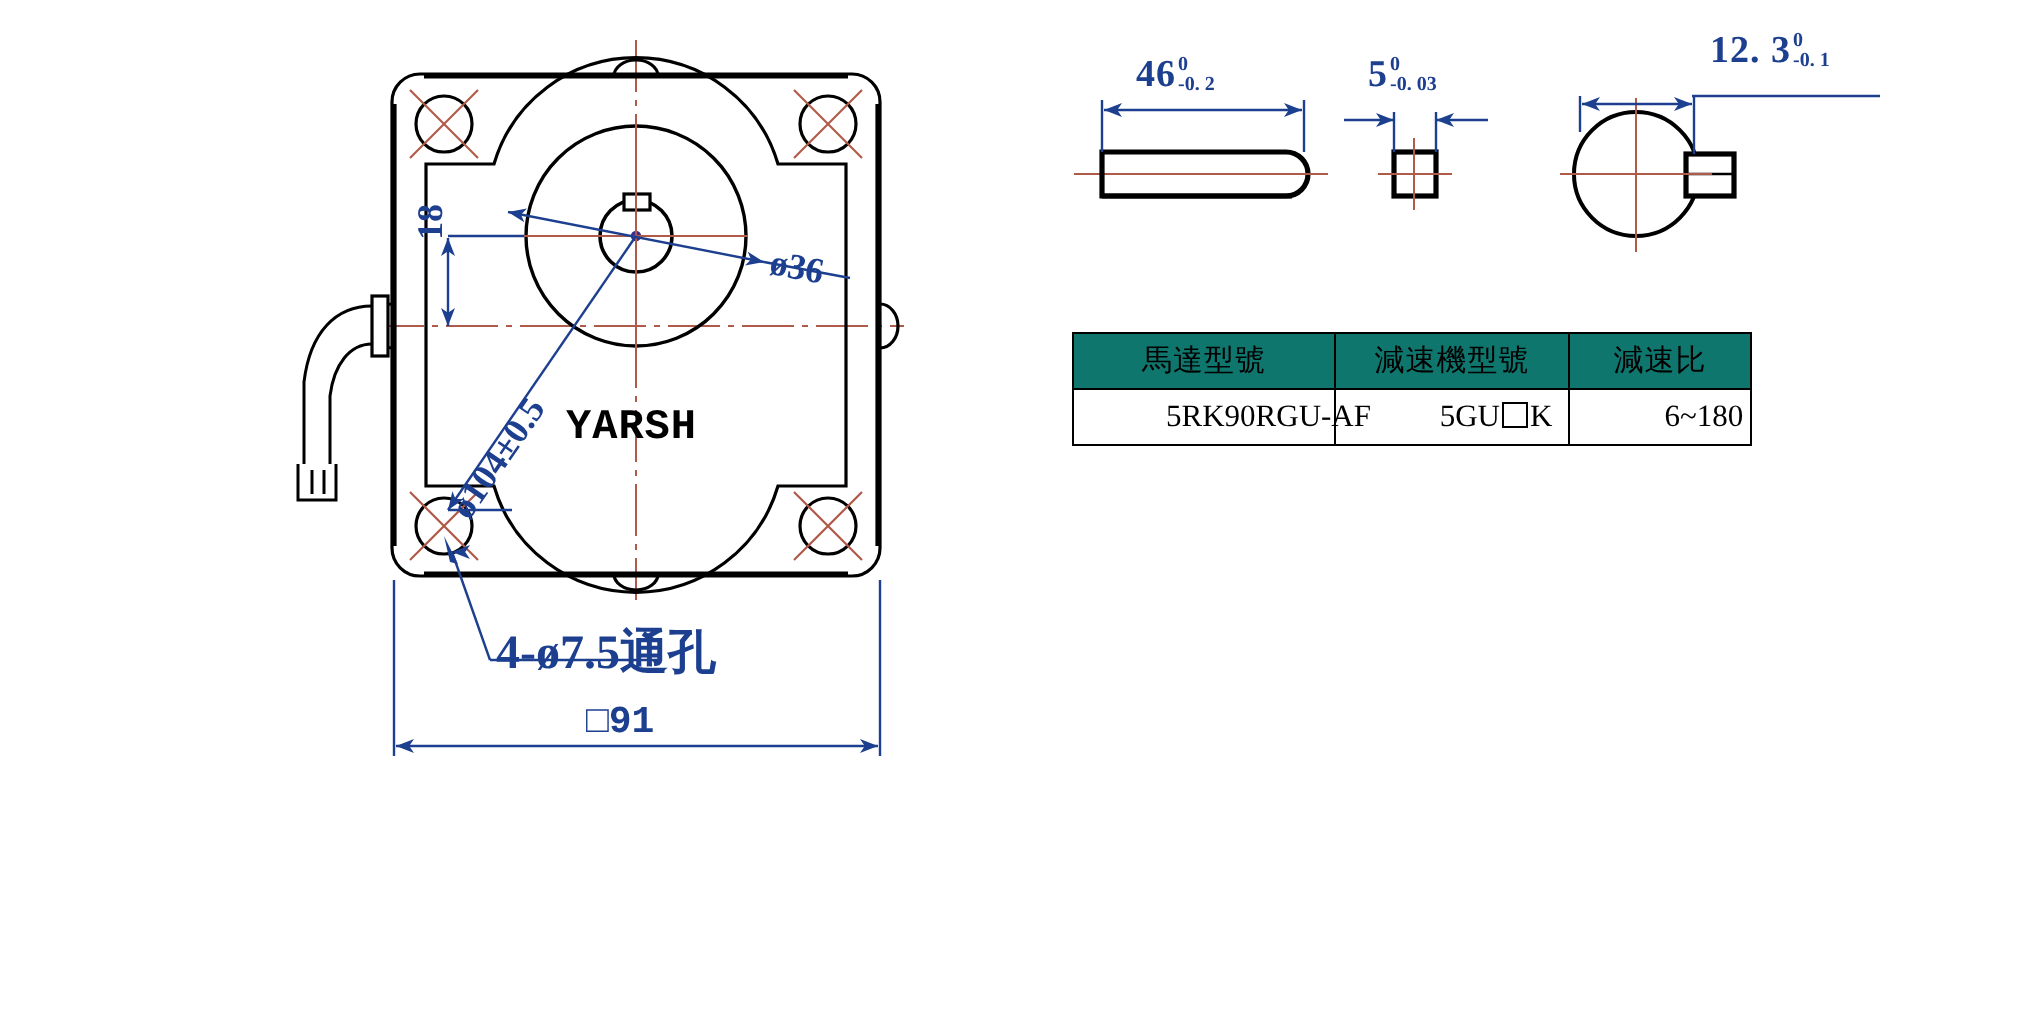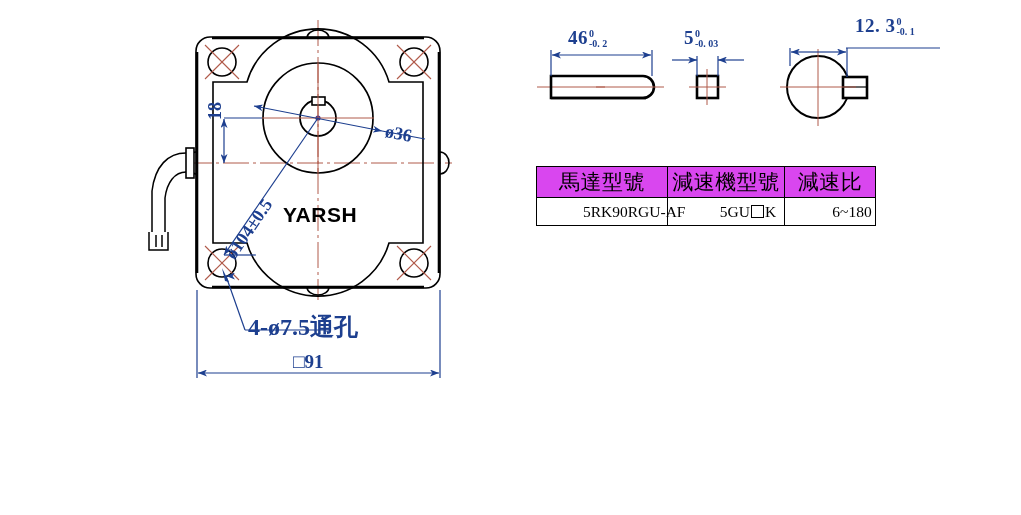--- a/index.html
+++ b/index.html
@@ -45,22 +45,22 @@
   #spec-table td {
     border: 1px solid #000000;
     text-align: center;
     vertical-align: middle;
     color: #000000;
     padding: 1px 2px;
     font-family: "Liberation Serif", serif;
     white-space: nowrap;
   }
   #spec-table .hdr {
-    background: #d946ef;
-    font-size: 21px;
+    background: #0f766e;
+    font-size: 15px;
     font-weight: 400;
     height: 25px;
     letter-spacing: 0.5px;
   }
   #spec-table .cell {
     font-size: 15.5px;
     height: 25px;
     padding-left: 46px;
   }
   #spec-table .note {
@@ -306,23 +306,23 @@
   </svg>
 
   <div class="plain-dim" style="left:206px; top:120px; font-size:18px; transform:rotate(-90deg); transform-origin:left top;">18</div>
 
   <div class="plain-dim" style="left:387px; top:122px; font-size:18px; transform:rotate(11deg); transform-origin:left top;">ø36</div>
 
   <div class="plain-dim" style="left:222px; top:252px; font-size:18px; transform:rotate(-55.5deg); transform-origin:left top;">ø104±0.5</div>
 
   <div class="plain-dim" style="left:248px; top:315px; font-size:24px;">4-ø7.5通孔</div>
 
-  <div class="plain-dim" style="left:293px; top:352px; font-size:19px;">□91</div>
-
-  <div class="logo-text" style="left:283px; top:203px;">YARSH</div>
+  <div class="plain-dim" style="left:293px; top:352px; font-size:19px;font-family:Liberation Mono, monospace;">□91</div>
+
+  <div class="logo-text" style="left:283px; top:203px;font-family:Liberation Mono, monospace;">YARSH</div>
 
   <div class="tol-dim" style="left:568px; top:28px;">
     <span class="main">46</span><span class="tol-stack"><span class="up">0</span><span class="lo">-0. 2</span></span>
   </div>
 
   <div class="tol-dim" style="left:684px; top:28px;">
     <span class="main">5</span><span class="tol-stack"><span class="up">0</span><span class="lo">-0. 03</span></span>
   </div>
 
   <div class="tol-dim" style="left:855px; top:16px;">

